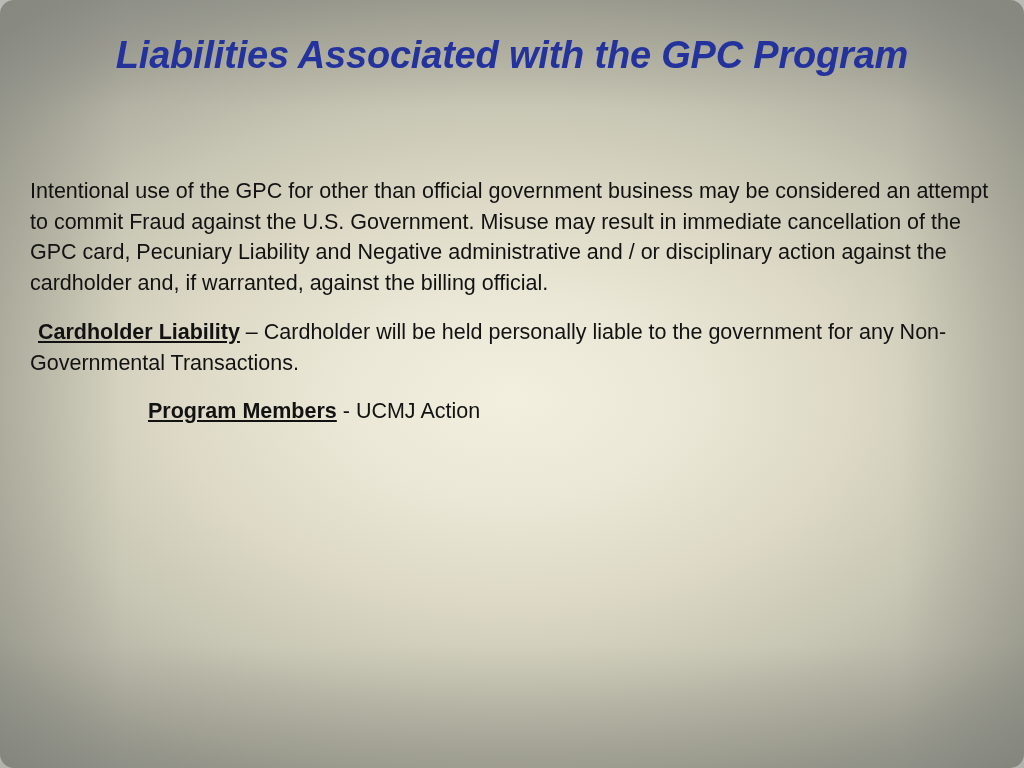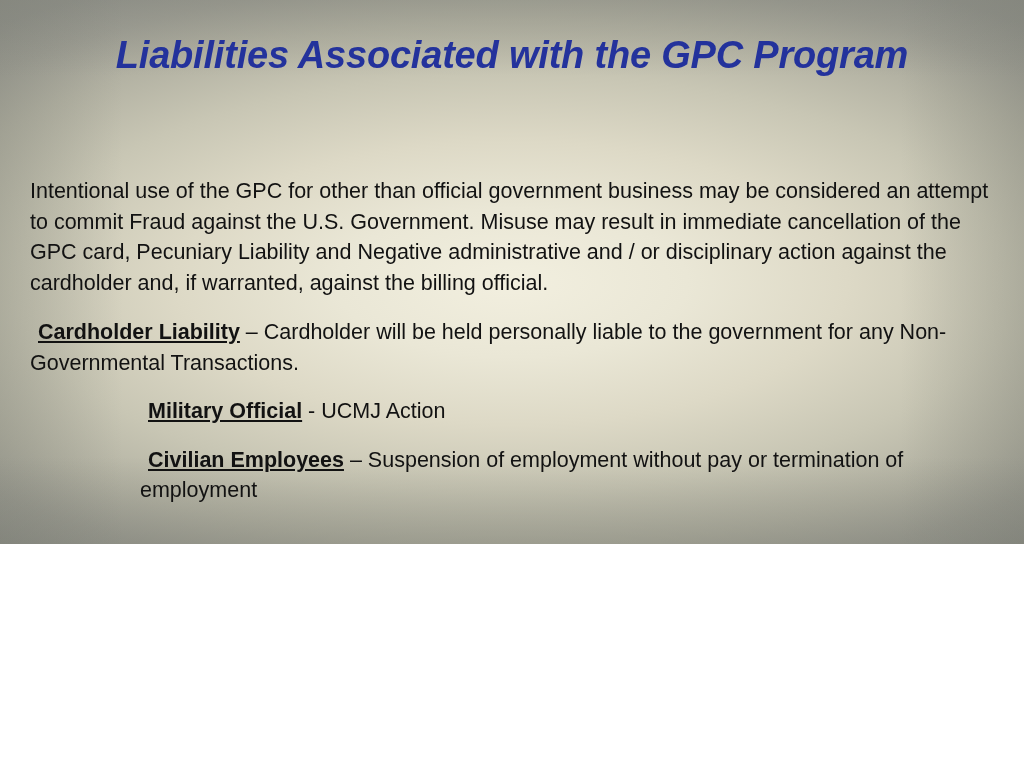--- a/index.html
+++ b/index.html
@@ -8,31 +8,32 @@
   }
   body {
     width: 1024px;
     height: 768px;
     overflow: hidden;
     font-family: "Liberation Sans", sans-serif;
   }
   .slide {
     position: relative;
     width: 1024px;
-    height: 544px;
+    height: 768px;
     box-sizing: border-box;
     background:
       radial-gradient(ellipse 78% 62% at 50% 52%,
         #f2efdf 0%,
         #eae7d6 22%,
         #ddd9c6 42%,
         #c8c6b4 62%,
         #b3b2a3 78%,
         #a0a096 90%,
         #95968f 100%);
+    border-radius: 14px;
   }
   .slide::after {
     content: "";
     position: absolute;
     left: 0; top: 0; right: 0; bottom: 0;
     pointer-events: none;
     background:
       linear-gradient(to bottom, rgba(120,122,112,0.30) 0%, rgba(120,122,112,0.00) 14%, rgba(120,122,112,0.00) 84%, rgba(118,120,110,0.38) 100%),
       linear-gradient(to right, rgba(122,124,114,0.32) 0%, rgba(122,124,114,0.00) 12%, rgba(122,124,114,0.00) 88%, rgba(120,122,112,0.32) 100%);
   }
@@ -94,21 +95,18 @@
       <span>Intentional use of the GPC for other than official government business may be considered an attempt to commit Fraud against the U.S. Government.  Misuse may result in immediate cancellation of the GPC card, Pecuniary Liability and Negative administrative and / or disciplinary action against the cardholder and, if warranted, against the billing official.</span>
     </p>
 
     <p class="para tight">
       <span class="u">Cardholder Liability</span><span> – Cardholder will be held personally liable to the government for any Non-Governmental Transactions.</span>
     </p>
 
 
 
     <p class="para indent sub1">
-      <span class="u">Military Official</span><span> - UCMJ Action</span>
+      <span class="u">Program Members</span><span> - UCMJ Action</span>
     </p>
 
-    <p class="para indent">
-      <span class="u">Civilian Employees</span><span> – Suspension of employment without pay or termination of employment</span>
-    </p>
 
   </div>
 </div>
 
 </body></html>

